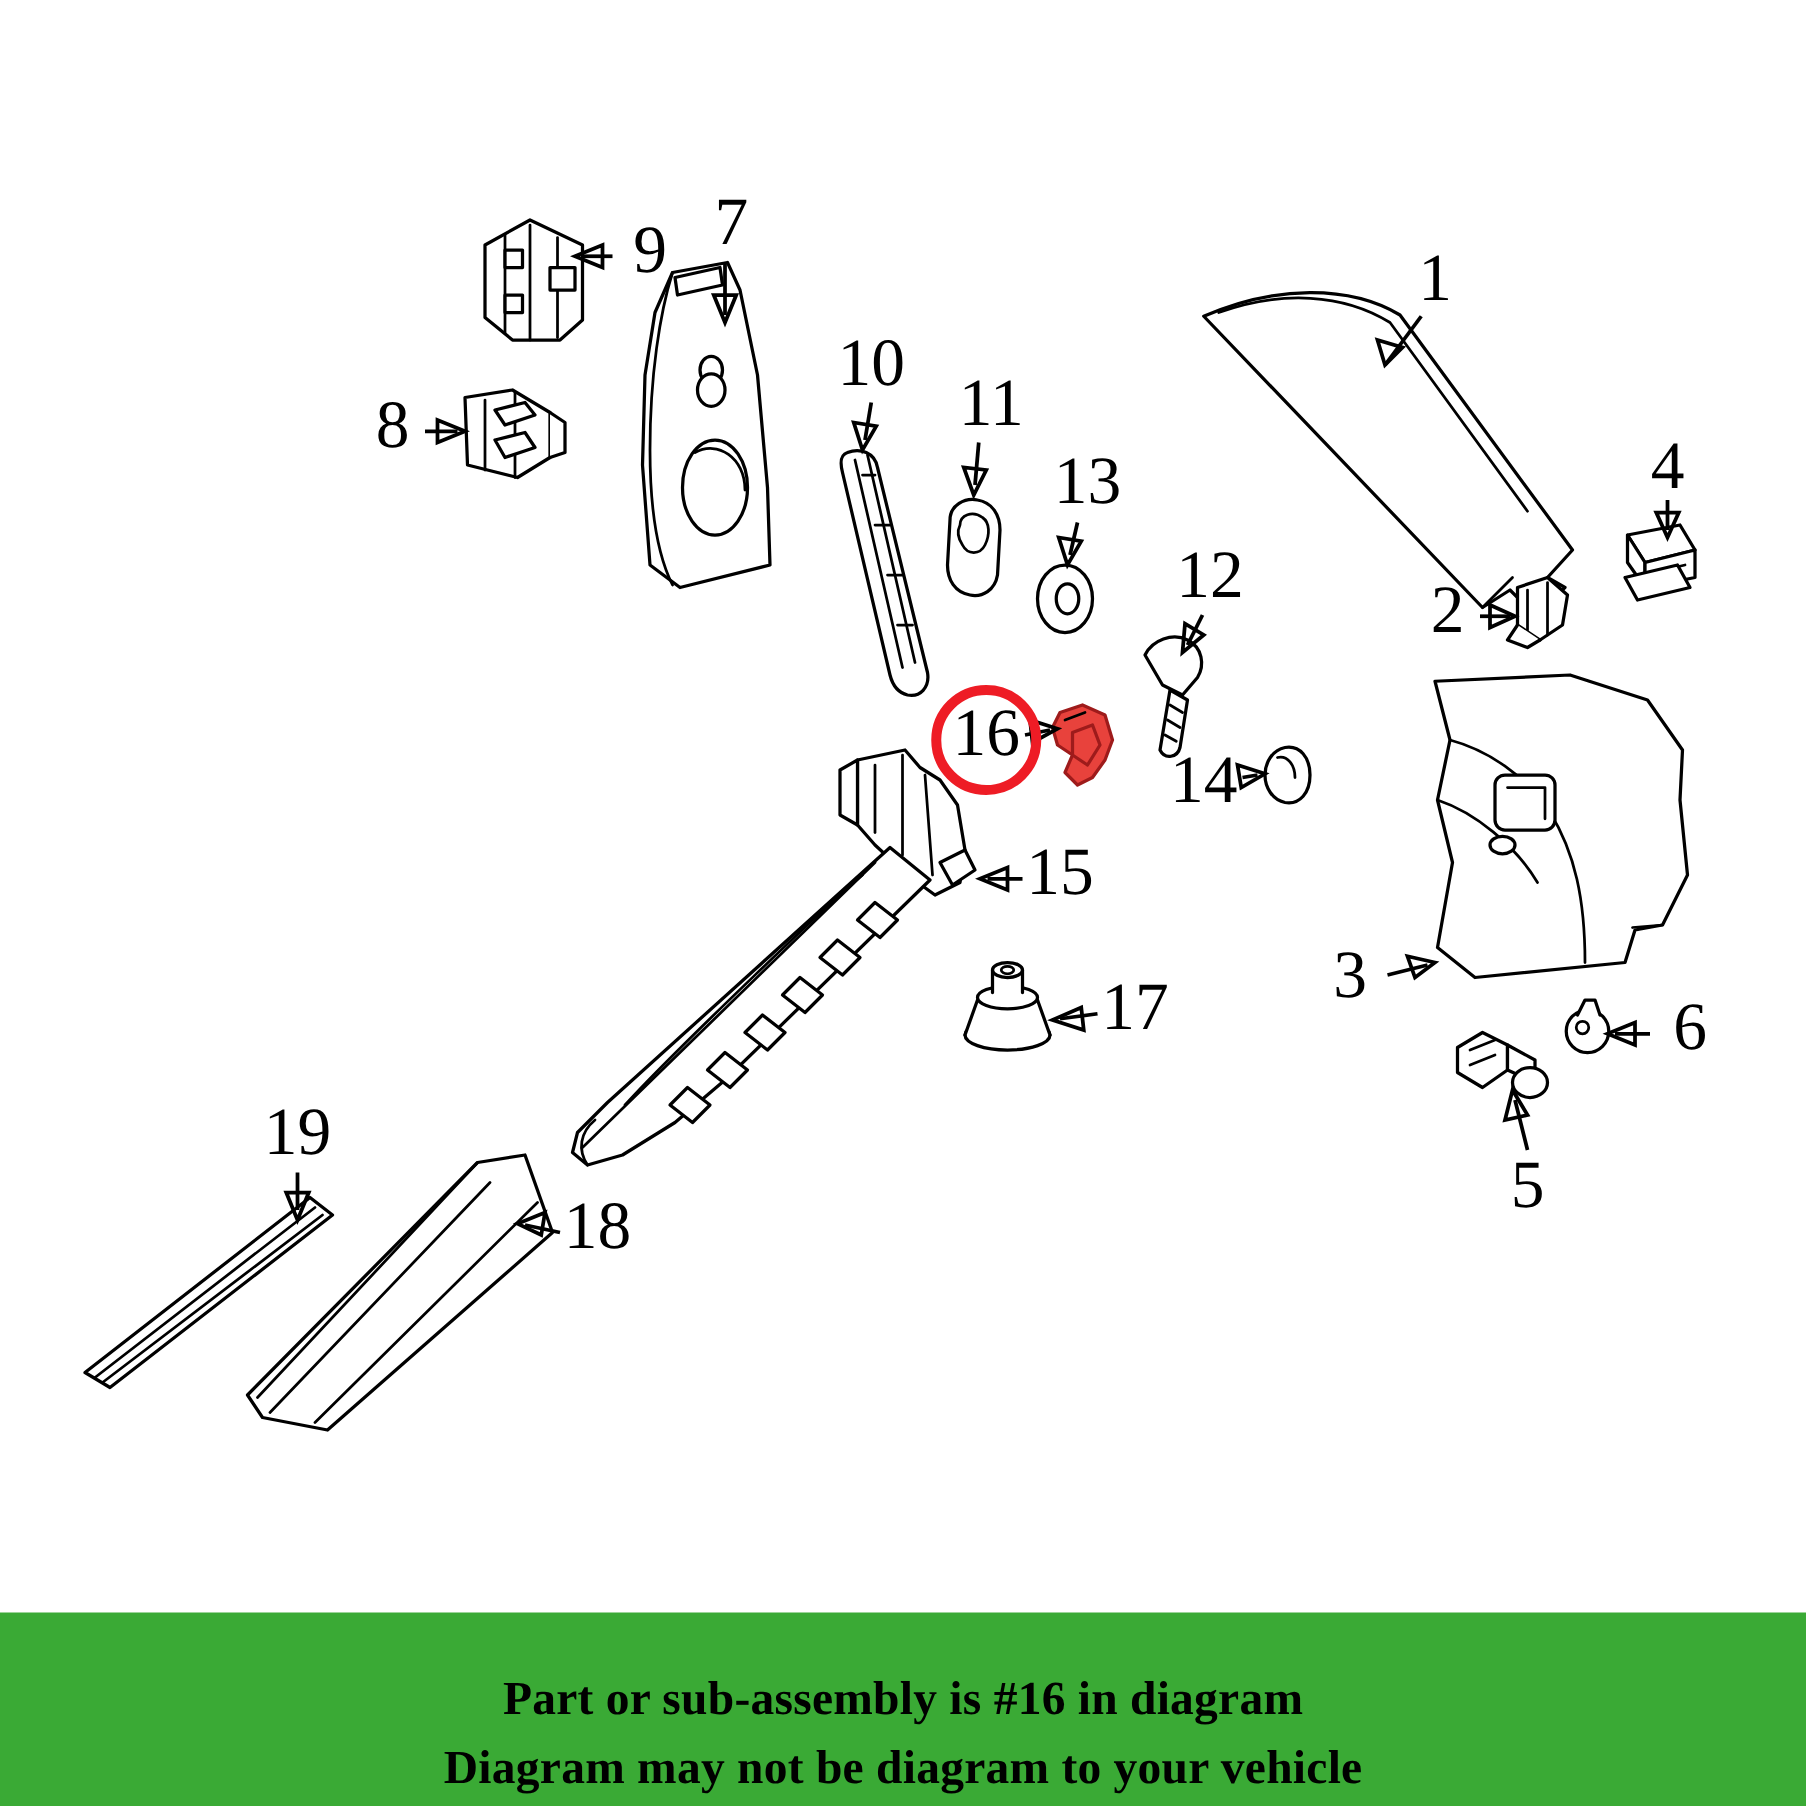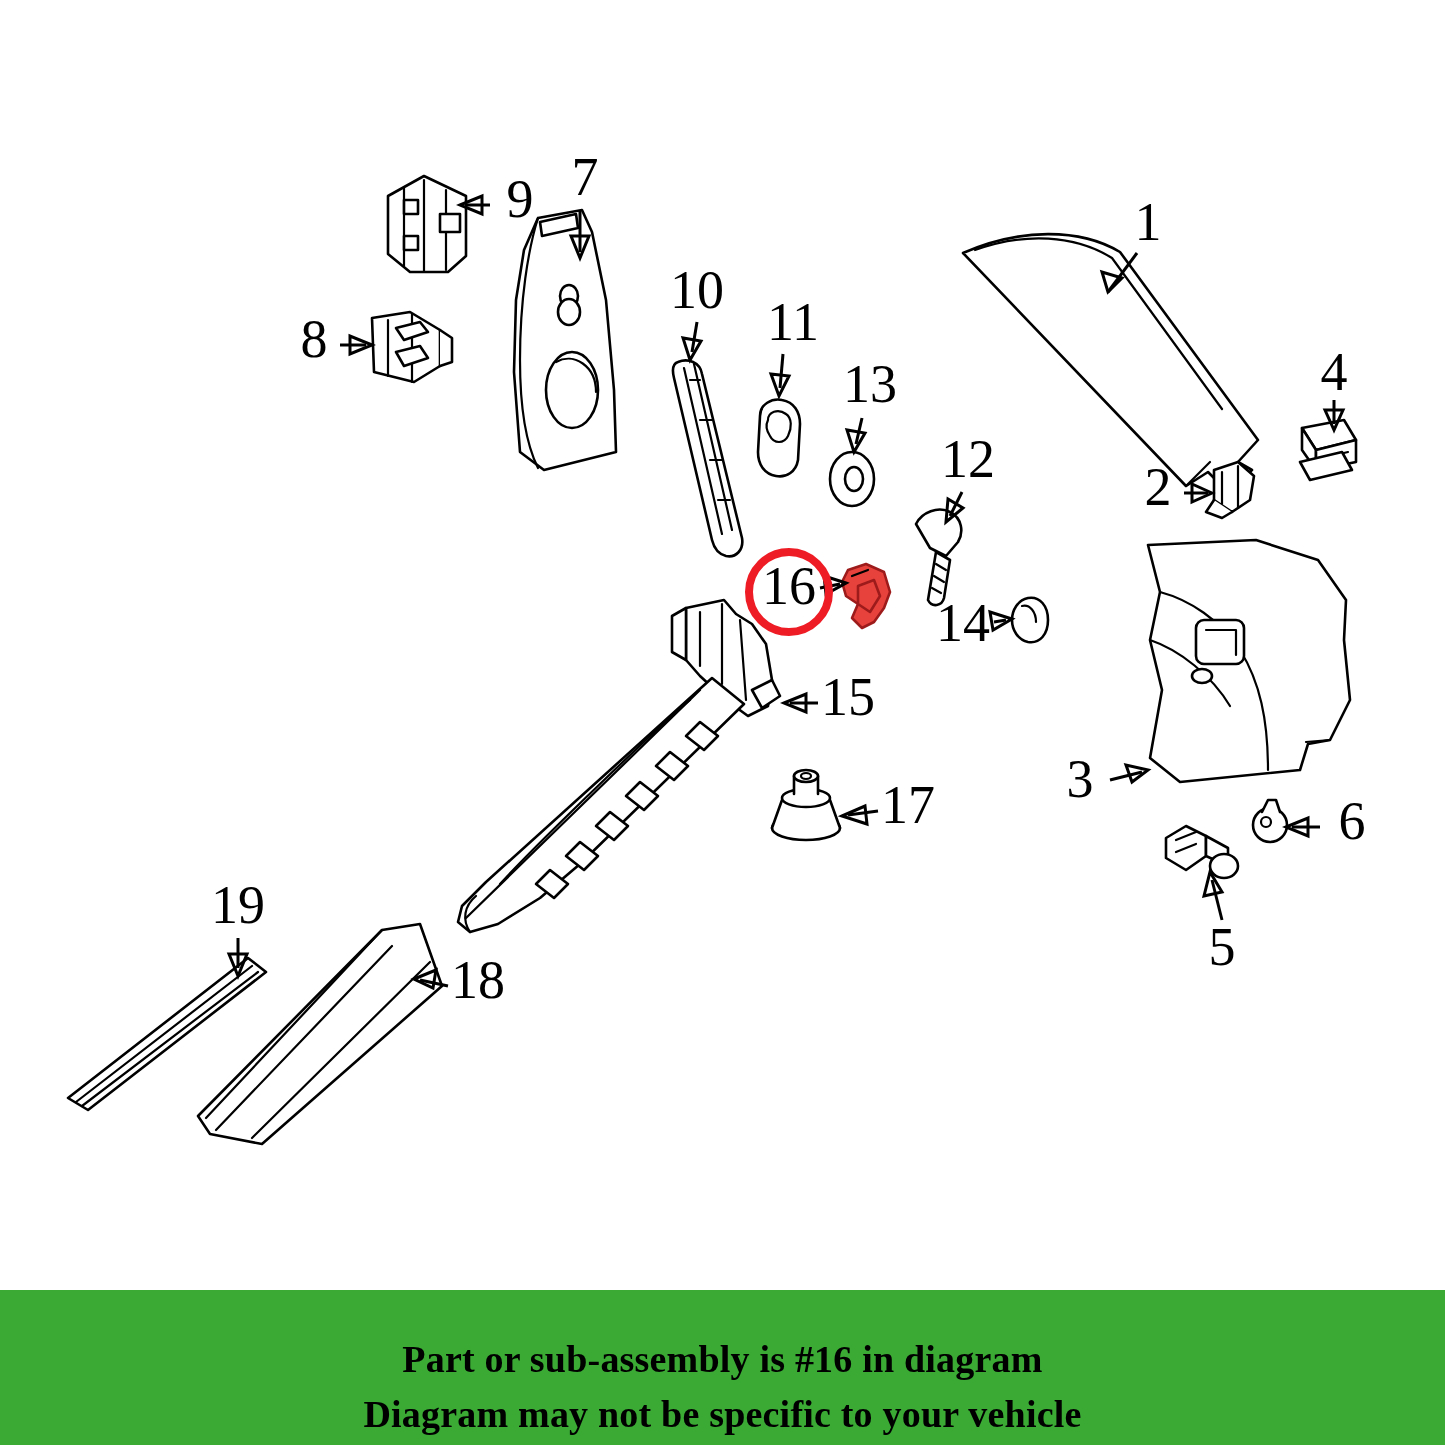--- a/index.html
+++ b/index.html
@@ -342,14 +342,14 @@
     <text class="callout-label" x="789" y="592" text-anchor="middle" dominant-baseline="middle">16</text>
     <text class="callout-label" x="908" y="811" text-anchor="middle" dominant-baseline="middle">17</text>
     <text class="callout-label" x="478" y="986" text-anchor="middle" dominant-baseline="middle">18</text>
     <text class="callout-label" x="238" y="911" text-anchor="middle" dominant-baseline="middle">19</text>
 
   </svg>
 </div>
 
 <div id="footer-banner">
   <div class="banner-line">Part or sub-assembly is #16 in diagram</div>
-  <div class="banner-line">Diagram may not be specific to your vehicle</div>
+  <div class="banner-line">Diagram may not be diagram to your vehicle</div>
 </div>
 
 </body></html>

